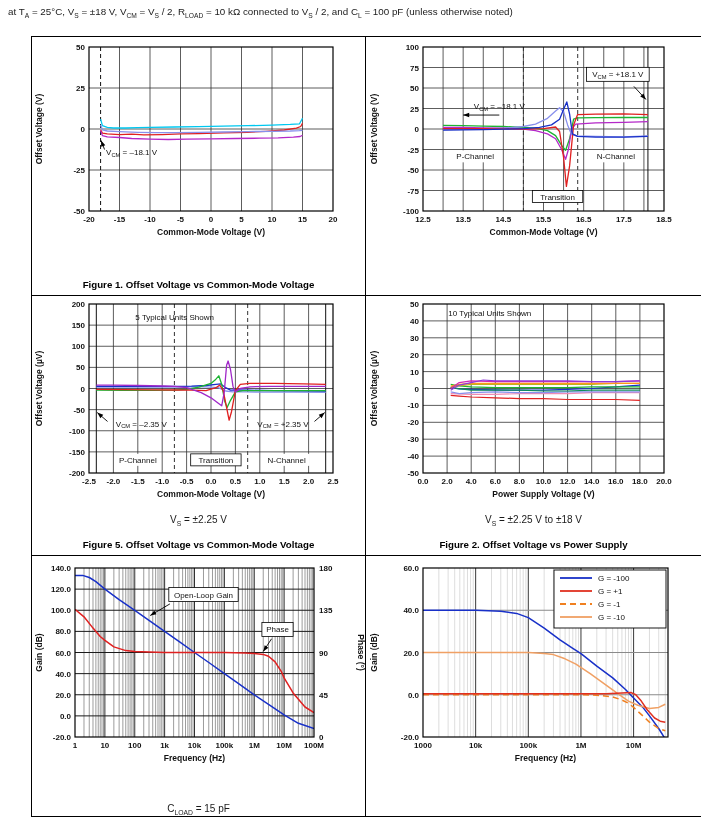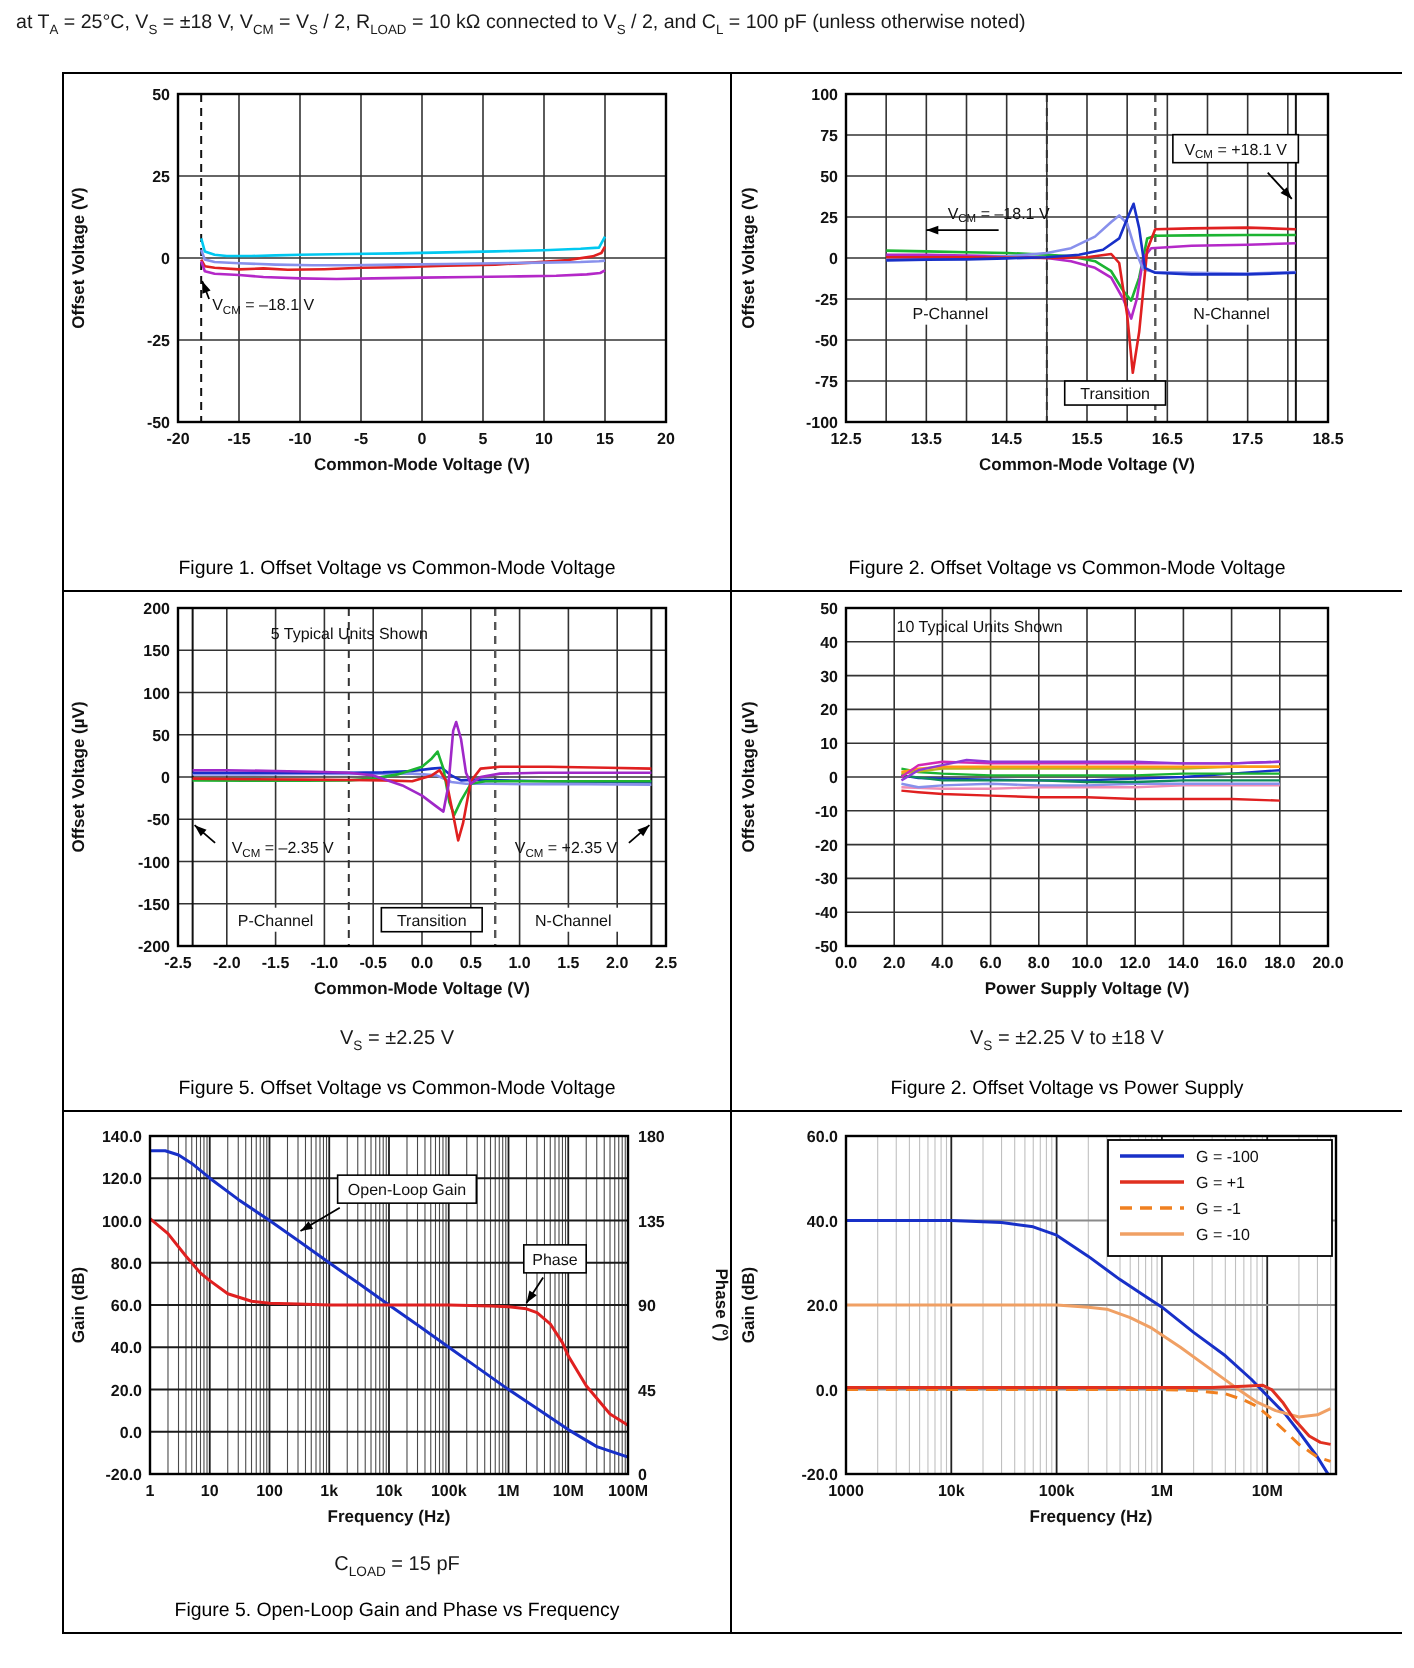--- a/index.html
+++ b/index.html
@@ -9,21 +9,21 @@
   .figure-table{
     position:absolute;left:31px;top:36px;width:670px;height:781px;
     border:1px solid #000;box-sizing:border-box;
     display:grid;grid-template-columns:334px 335px;grid-template-rows:259px 260px 260px;
   }
   .cell{box-sizing:border-box;display:flex;flex-direction:column;justify-content:space-between;align-items:center;overflow:hidden;background:#fff;}
   .col1{border-right:1px solid #000;}
   .row1,.row2{border-bottom:1px solid #000;}
   .chart{display:block;flex:none;}
   .subcaption{font-size:10px;text-align:center;color:#1a1a1a;min-height:13px;}
-  .caption{font-size:9.7px;font-weight:400;text-align:center;padding-bottom:5px;color:#000;}
+  .caption{font-size:9.7px;font-weight:700;text-align:center;padding-bottom:5px;color:#000;}
   svg text{font-family:"Liberation Sans",sans-serif;}
 </style>
 </head>
 <body>
 
 <div class="header">at T<sub>A</sub> = 25°C, V<sub>S</sub> = ±18 V, V<sub>CM</sub> = V<sub>S</sub> / 2, R<sub>LOAD</sub> = 10 kΩ connected to V<sub>S</sub> / 2, and C<sub>L</sub> = 100 pF (unless otherwise noted)</div>
 
 <div class="figure-table">
 
   <div class="cell row1 col1">
@@ -135,21 +135,20 @@
         <text x="52" y="54" text-anchor="end" font-size="8" font-weight="700" fill="#111">50</text>
         <text x="52" y="74.5" text-anchor="end" font-size="8" font-weight="700" fill="#111">25</text>
         <text x="52" y="95" text-anchor="end" font-size="8" font-weight="700" fill="#111">0</text>
         <text x="52" y="115.5" text-anchor="end" font-size="8" font-weight="700" fill="#111">-25</text>
         <text x="52" y="136" text-anchor="end" font-size="8" font-weight="700" fill="#111">-50</text>
         <text x="52" y="156.5" text-anchor="end" font-size="8" font-weight="700" fill="#111">-75</text>
         <text x="52" y="177" text-anchor="end" font-size="8" font-weight="700" fill="#111">-100</text>
         <text x="176.5" y="198" text-anchor="middle" font-size="8.5" font-weight="700" fill="#111">Common-Mode Voltage (V)</text>
         <text x="10" y="92" text-anchor="middle" font-size="8.5" font-weight="700" fill="#111" transform="rotate(-90 10 92)">Offset Voltage (V)</text>
       </svg>
-    <div class="caption">Figure 2. Offset Voltage vs Common-Mode Voltage</div>
   </div>
 
   <div class="cell row2 col1">
     <svg class="chart" width="334" height="205" viewBox="0 0 334 205">
         <line x1="81.4" y1="8" x2="81.4" y2="177" stroke="#333" stroke-width="0.8"></line>
         <line x1="105.80000000000001" y1="8" x2="105.80000000000001" y2="177" stroke="#333" stroke-width="0.8"></line>
         <line x1="130.2" y1="8" x2="130.2" y2="177" stroke="#333" stroke-width="0.8"></line>
         <line x1="154.60000000000002" y1="8" x2="154.60000000000002" y2="177" stroke="#333" stroke-width="0.8"></line>
         <line x1="179" y1="8" x2="179" y2="177" stroke="#333" stroke-width="0.8"></line>
         <line x1="203.4" y1="8" x2="203.4" y2="177" stroke="#333" stroke-width="0.8"></line>
@@ -407,21 +406,20 @@
         <text x="287" y="15" text-anchor="start" font-size="8" font-weight="700" fill="#111">180</text>
         <text x="287" y="57.25" text-anchor="start" font-size="8" font-weight="700" fill="#111">135</text>
         <text x="287" y="99.5" text-anchor="start" font-size="8" font-weight="700" fill="#111">90</text>
         <text x="287" y="141.75" text-anchor="start" font-size="8" font-weight="700" fill="#111">45</text>
         <text x="287" y="184" text-anchor="start" font-size="8" font-weight="700" fill="#111">0</text>
         <text x="326" y="96.5" text-anchor="middle" font-size="8.5" font-weight="700" fill="#111" transform="rotate(90 326 96.5)">Phase (°)</text>
         <text x="162.5" y="205" text-anchor="middle" font-size="8.5" font-weight="700" fill="#111">Frequency (Hz)</text>
         <text x="10" y="96.5" text-anchor="middle" font-size="8.5" font-weight="700" fill="#111" transform="rotate(-90 10 96.5)">Gain (dB)</text>
       </svg>
     <div class="subcaption">C<sub>LOAD</sub> = 15 pF</div>
-    <div class="caption">Figure 5. Open-Loop Gain and Phase vs Frequency</div>
   </div>
 
   <div class="cell row3">
     <svg class="chart" width="333" height="210" viewBox="0 0 333 210">
         <line x1="71.84977017906218" y1="12" x2="71.84977017906218" y2="181" stroke="#c0c0c0" stroke-width="0.55"></line>
         <line x1="81.121291378862" y1="12" x2="81.121291378862" y2="181" stroke="#c0c0c0" stroke-width="0.55"></line>
         <line x1="87.69954035812435" y1="12" x2="87.69954035812435" y2="181" stroke="#c0c0c0" stroke-width="0.55"></line>
         <line x1="92.80202667627236" y1="12" x2="92.80202667627236" y2="181" stroke="#c0c0c0" stroke-width="0.55"></line>
         <line x1="96.97106155792417" y1="12" x2="96.97106155792417" y2="181" stroke="#c0c0c0" stroke-width="0.55"></line>
         <line x1="100.49593032567203" y1="12" x2="100.49593032567203" y2="181" stroke="#c0c0c0" stroke-width="0.55"></line>

